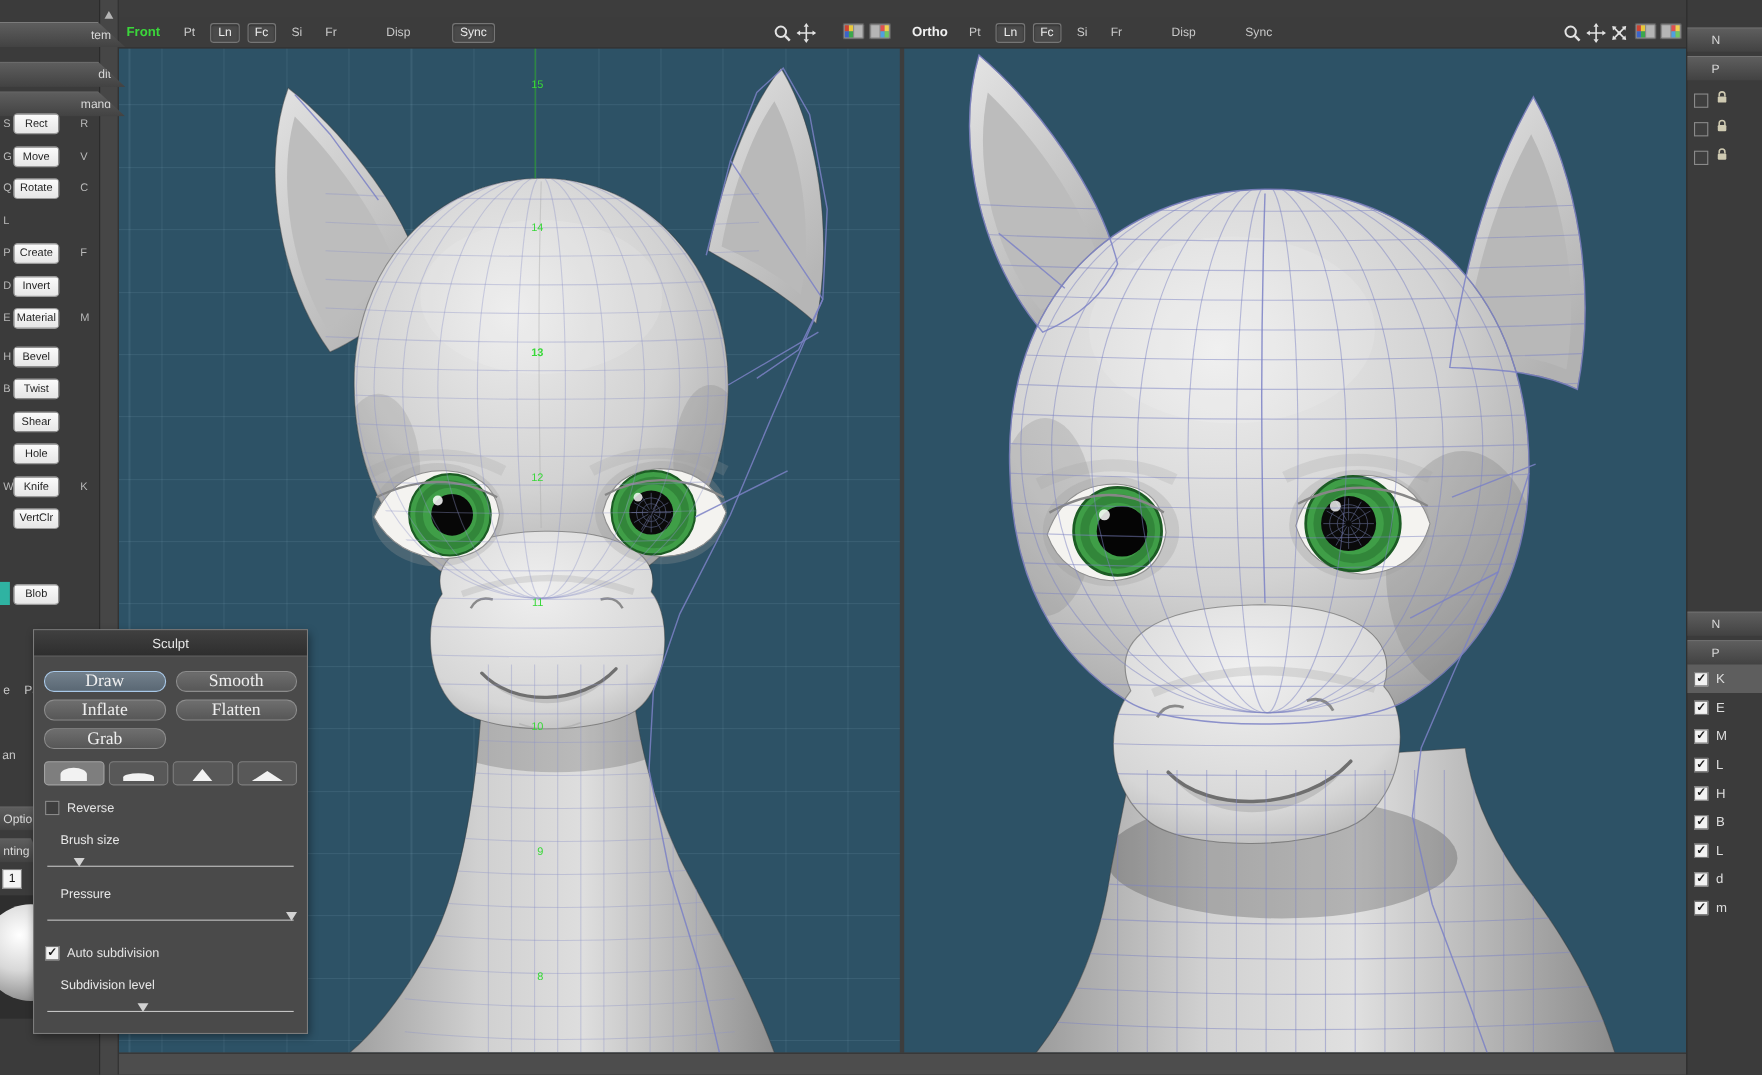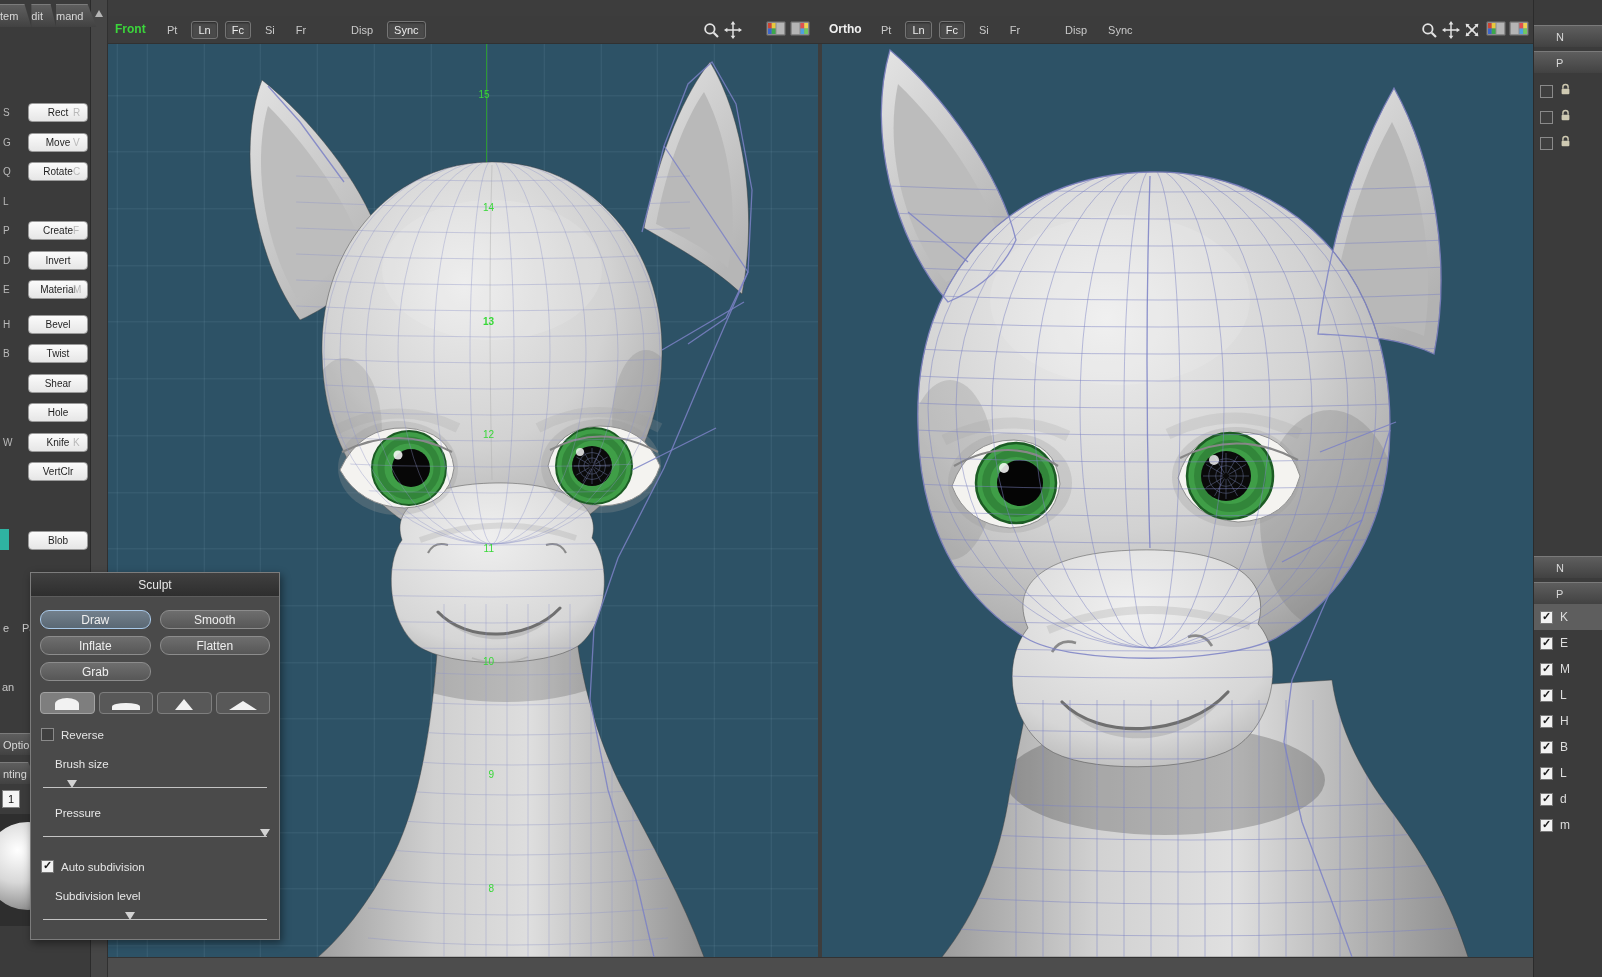--- a/index.html
+++ b/index.html
@@ -2,32 +2,32 @@
 <html><head>
 <meta charset="utf-8">
 <style>
 *{box-sizing:border-box;margin:0;padding:0}
 html,body{width:1602px;height:977px;overflow:hidden;background:#3d3d3d;
   font-family:"Liberation Sans",sans-serif;position:relative}
 #stage{position:absolute;left:0;top:0;width:1602px;height:977px}
 
 
 #left-sidebar{position:absolute;left:0;top:0;width:91px;height:977px;background:#3b3b3b;border-right:1px solid #2b2b2b;z-index:10}
-.side-tabs{position:absolute;left:0;top:4px;width:114px;display:flex;flex-direction:row}
+.side-tabs{position:absolute;left:0;top:20px;width:114px;display:flex;flex-direction:column}
 .side-tab{height:23px;background:linear-gradient(#5e5e5e,#424242);border-top:1px solid #7b7b7b;
   clip-path:polygon(0 0,78% 0,100% 100%,0 100%);color:#d8d8d8;font-size:11px;
   display:flex;align-items:center;justify-content:flex-end;padding-right:13px}
 .side-tab:nth-of-type(1){margin-bottom:13px}
 .side-tab:nth-of-type(2){margin-bottom:4px}
 .tool-col{position:absolute;left:0;top:99px;width:91px;display:flex;flex-direction:column}
 .tool-row{height:29.5px;position:relative}
 .tool-row.gap{margin-top:5px}
 .key-left{position:absolute;left:3px;top:8px;color:#b9b9b9;font-size:10px}
 .key-right{position:absolute;left:73px;top:8px;color:#b9b9b9;font-size:10px}
-.tool-btn{position:absolute;left:28px;top:4px;width:60px;height:19px;background:linear-gradient(#fbfbfb,#e6e6e6);
+.tool-btn{position:absolute;left:12px;top:4px;width:42px;height:19px;background:linear-gradient(#fbfbfb,#e6e6e6);
   border:1px solid #9a9a9a;border-radius:4px;font-size:10px;color:#1e1e1e;font-family:inherit}
 #blob-row{position:absolute;left:0;top:527px;width:91px;height:29px}
 #teal-swatch{position:absolute;left:0;top:529px;width:9px;height:21px;background:#2fb3a2}
 .partial-label{position:absolute;color:#c8c8c8;font-size:11px}
 .mini-tab{position:absolute;left:0;height:22px;background:linear-gradient(#5e5e5e,#424242);border-top:1px solid #7b7b7b;
   clip-path:polygon(0 0,74% 0,100% 100%,0 100%);color:#d8d8d8;font-size:11px;display:flex;align-items:center;padding-left:3px}
 #value-box{position:absolute;left:2px;top:790px;width:18px;height:18px;background:#f5f5f5;border:1px solid #808080;
   color:#111;font-size:11px;display:flex;align-items:center;justify-content:center}
 #sphere-bg{position:absolute;left:0;top:814px;width:91px;height:112px;background:#2e2e2e;overflow:hidden}
 #material-sphere{position:absolute;left:-16px;top:8px;width:88px;height:88px;border-radius:50%;
@@ -43,21 +43,21 @@
 #tbL,#tbR{position:absolute;top:0;height:28px}
 #tbL{left:0;width:710px}
 #tbR{left:714px;width:711px}
 .vp-label{position:absolute;left:7px;top:6px;font-size:12px;font-weight:bold}
 .vp-label.front{color:#3bd63b}
 .vp-label.ortho{color:#f0f0f0}
 .vp-buttons{position:absolute;left:52px;top:3px;display:flex;align-items:center;height:22px;gap:7px}
 .vp-btn{background:transparent;border:1px solid transparent;color:#c9c9c9;font-size:11px;padding:2px 6px;border-radius:3px;font-family:inherit}
 .vp-btn.active{background:#4a4a4a;border-color:#757575;color:#ececec;box-shadow:inset 0 1px 2px rgba(0,0,0,.45)}
 button.vp-btn:nth-of-type(6){margin-left:24px}
-button.vp-btn:nth-of-type(7){margin-left:0}
+button.vp-btn:nth-of-type(7){margin-left:24px}
 .tb-icon{position:absolute;top:5px;width:20px;height:18px;display:inline-block}
 
 
 #vpL{position:absolute;left:108px;top:28px;width:710px;height:929px;background-color:#2d5266;
   background-image:repeating-linear-gradient(to right,rgba(150,190,210,.12) 0 1px,transparent 1px 56.7px),
                    repeating-linear-gradient(to bottom,rgba(150,190,210,.12) 0 1px,transparent 1px 56.7px);
   background-position:38.8px 10.3px;z-index:1}
 #vpR{position:absolute;left:822px;top:28px;width:711px;height:929px;background:#2d5266;z-index:1}
 .axis-line{position:absolute;left:378px;top:0;width:1px;height:929px;background:#2ca32c;opacity:.85}
 .axis-labels{position:absolute;left:0;top:0;width:710px;height:929px;pointer-events:none}
@@ -88,21 +88,21 @@
 .cbx.light{background:#f2f2f2;border-color:#777}
 .cbx.checked::after{content:"\2713";position:absolute;left:1px;top:-2px;font-size:11px;color:#1a1a1a;font-weight:bold}
 
 
 #sculpt-panel{position:absolute;left:30px;top:572px;width:250px;height:368px;background:#4a4a4a;
   border:1px solid #7c7c7c;box-shadow:2px 3px 8px rgba(0,0,0,.45);z-index:60}
 .sp-title{height:24px;background:linear-gradient(#404040,#2e2e2e);border-bottom:1px solid #5c5c5c;color:#e8e8e8;
   font-size:12px;display:flex;align-items:center;justify-content:center}
 .sp-tools{display:grid;grid-template-columns:1fr 1fr;gap:7px 9px;margin:13px 9px 0}
 .sp-btn{height:19px;background:linear-gradient(#6e6e6e,#575757);border:1px solid #8c8c8c;border-radius:9px;
-  color:#efefef;font-size:12px;font-family:Liberation Sans, sans-serif}
+  color:#efefef;font-size:16px;font-family:Liberation Serif, serif}
 .sp-btn.active{border-color:#a9c9e9;background:linear-gradient(#73808c,#5a6874)}
 .sp-shapes{display:grid;grid-template-columns:repeat(4,1fr);gap:4px;margin:11px 9px 0}
 .shape-btn{height:22px;background:#585858;border:1px solid #7e7e7e;border-radius:4px;display:flex;
   align-items:flex-end;justify-content:center;padding-bottom:3px}
 .shape-btn.active{background:#7e7e7e;border-color:#a2a2a2}
 .shape{display:block}
 .shape[data-shape="dome-tall"]{width:24px;height:12px;background:#f2f2f2;border-radius:24px 24px 0 0/12px 12px 0 0}
 .shape[data-shape="dome-low"]{width:28px;height:7px;background:#f2f2f2;border-radius:28px 28px 0 0/7px 7px 0 0}
 .shape[data-shape="cone-small"]{width:0;height:0;border-left:9px solid transparent;border-right:9px solid transparent;border-bottom:11px solid #f2f2f2}
 .shape[data-shape="cone-wide"]{width:0;height:0;border-left:14px solid transparent;border-right:14px solid transparent;border-bottom:9px solid #f2f2f2}
@@ -376,21 +376,21 @@
       <g class="cage">
         <path d="M 642 232 L 664 146 L 688 84 L 712 62 L 736 104 L 752 190 L 748 272 L 726 318 L 688 344"></path>
         <path d="M 664 146 L 700 200 L 748 272"></path>
         <path d="M 748 272 L 702 378 L 664 468 L 618 558 L 594 628 L 590 700 L 608 790 L 636 880 L 654 957"></path>
         <path d="M 662 350 L 744 302"></path>
         <path d="M 632 470 L 716 428"></path>
         <path d="M 268 86 L 300 122 L 344 182"></path>
       </g>
     </svg>
     <div class="axis-labels">
-        <div class="axis-label" style="top: 61px; text-align: center;">15</div>
+        <div class="axis-label" style="top: 44px;">15</div>
         <div class="axis-label" style="top: 174.4px;">14</div>
         <div class="axis-label" style="top: 287.8px; font-weight: bold;">13</div>
         <div class="axis-label" style="top: 401.2px;">12</div>
         <div class="axis-label" style="top: 514.6px;">11</div>
         <div class="axis-label" style="top: 628px;">10</div>
         <div class="axis-label" style="top: 741.4px;">9</div>
         <div class="axis-label" style="top: 854.8px;">8</div>
       </div>
   </div>
 

